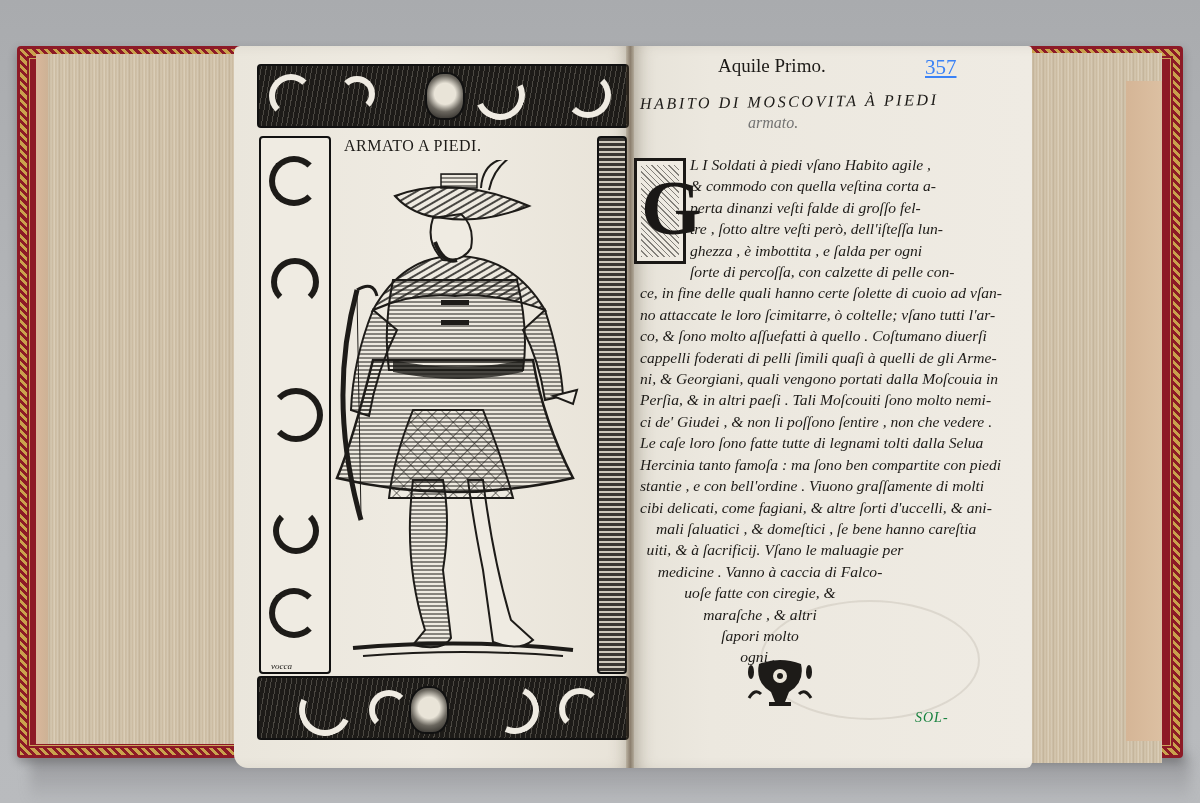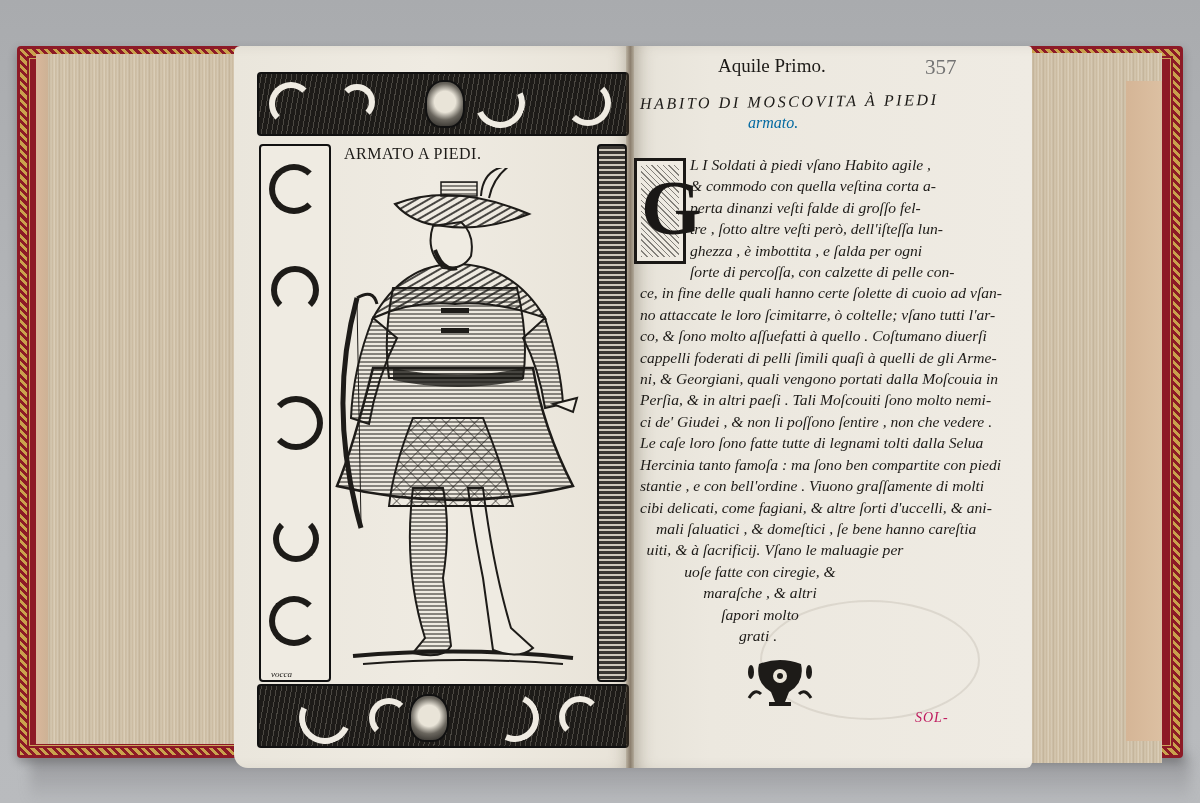--- a/index.html
+++ b/index.html
@@ -62,21 +62,21 @@
       border-radius: 0 4px 6px 0;
       box-shadow: inset 16px 0 18px -10px rgba(90,80,60,0.45);
       background: linear-gradient(90deg, #e6e2d8 0%, #ece8df 20%, #efebe3 100%);
     }
     .gutter {
       position: absolute; left: 626px; top: 46px; width: 8px; height: 722px;
       background: linear-gradient(90deg, rgba(120,100,70,0.2), rgba(80,60,40,0.45), rgba(120,100,70,0.2));
     }
     
     .woodcut {
-      position: absolute; left: 257px; top: 72px; width: 372px; height: 676px;
+      position: absolute; left: 257px; top: 64px; width: 372px; height: 676px;
     }
     .band {
       position: absolute;
       background:
         repeating-linear-gradient(100deg, #1d1b18 0 2px, #4a4741 2px 3px, #1d1b18 3px 5px);
       border: 2px solid #111;
       border-radius: 4px;
     }
     .band-top { left: 0; top: 0; width: 372px; height: 64px; }
     .band-bottom { left: 0; top: 612px; width: 372px; height: 64px; }
@@ -103,30 +103,30 @@
     
     .figure { position: absolute; left: 76px; top: 96px; width: 262px; height: 512px; }
 
     
     .running-head {
       position: absolute; left: 718px; top: 55px;
       font-size: 19px; color: #1c1a17;
     }
     .page-number {
       position: absolute; left: 925px; top: 55px;
-      font-size: 21px; color: #737373;
+      font-size: 21px; color: #3b82f6; text-decoration: underline;
     }
     .title {
       position: absolute; left: 640px; top: 93px;
       font-size: 16px; letter-spacing: 2.6px; font-style: italic; color: #1c1a17;
       transform: rotate(-0.8deg);
     }
     .subtitle {
       position: absolute; left: 748px; top: 114px;
-      font-size: 16px; font-style: italic; color: #0369a1;
+      font-size: 16px; font-style: italic; color: #737373;
     }
     .dropcap {
       position: absolute; left: 634px; top: 158px; width: 52px; height: 106px;
       background: #efebe2; border: 3px solid #1a1816;
     }
     .dropcap::before {
       content: ""; position: absolute; inset: 4px;
       background: repeating-linear-gradient(45deg, #2b2925 0 1px, transparent 1px 4px);
       opacity: 0.55;
     }
@@ -140,21 +140,21 @@
     }
     .body-text .ln { display: block; white-space: nowrap; }
     .ind { padding-left: 50px; }
     .ind-lead { padding-left: 16px; font-style: italic; }
     .tail { text-align: center; display: block; white-space: nowrap; }
     .vase {
       position: absolute; left: 745px; top: 658px; width: 70px; height: 50px;
     }
     .catchword {
       position: absolute; left: 915px; top: 710px;
-      font-style: italic; font-size: 14px; letter-spacing: 1px; color: #be185d;
+      font-style: italic; font-size: 14px; letter-spacing: 1px; color: #15803d;
     }
     .offset-ghost {
       position: absolute; left: 760px; top: 600px; width: 220px; height: 120px;
       border: 2px solid rgba(160,150,135,0.22); border-radius: 50%;
     }
   </style>
 </head>
 <body>
 
 <div class="shadow-floor"></div>
@@ -282,24 +282,25 @@
   <span class="ln">cappelli foderati di pelli ſimili quaſi à quelli de gli Arme-</span>
   <span class="ln">ni, &amp; Georgiani, quali vengono portati dalla Moſcouia in</span>
   <span class="ln">Perſia, &amp; in altri paeſi . Tali Moſcouiti ſono molto nemi-</span>
   <span class="ln">ci de' Giudei , &amp; non li poſſono ſentire , non che vedere .</span>
   <span class="ln">Le caſe loro ſono fatte tutte di legnami tolti dalla Selua</span>
   <span class="ln">Hercinia tanto famoſa : ma ſono ben compartite con piedi</span>
   <span class="ln">stantie , e con bell'ordine .  Viuono graſſamente di molti</span>
   <span class="ln">cibi delicati, come fagiani, &amp; altre ſorti d'uccelli, &amp; ani-</span>
   <span class="ln ind-lead">mali ſaluatici , &amp; domeſtici , ſe bene hanno careſtia</span>
   <span class="tail" style="width:270px">uiti, &amp; à ſacrificij. Vſano le maluagie per</span>
+  <span class="tail" style="width:260px">medicine . Vanno à caccia di Falco-</span>
   <span class="tail" style="width:240px">uoſe fatte con ciregie, &amp;</span>
   <span class="tail" style="width:240px">maraſche , &amp; altri</span>
   <span class="tail" style="width:240px">ſapori molto</span>
-  <span class="tail" style="width:236px">grati .</span>
+  <span class="tail" style="width:236px">ogni .</span>
 </div>
 
 <svg class="vase" viewBox="0 0 70 50">
   <path d="M14 6 Q35 -2 56 6 Q60 24 44 34 L40 44 L30 44 L26 34 Q10 24 14 6 Z" fill="#1d1b18"></path>
   <circle cx="35" cy="18" r="7" fill="#e9e4d8"></circle>
   <circle cx="35" cy="18" r="3" fill="#1d1b18"></circle>
   <path d="M4 40 Q10 30 16 36" stroke="#1d1b18" stroke-width="3" fill="none"></path>
   <path d="M66 40 Q60 30 54 36" stroke="#1d1b18" stroke-width="3" fill="none"></path>
   <ellipse cx="6" cy="14" rx="3" ry="7" fill="#1d1b18"></ellipse>
   <ellipse cx="64" cy="14" rx="3" ry="7" fill="#1d1b18"></ellipse>

